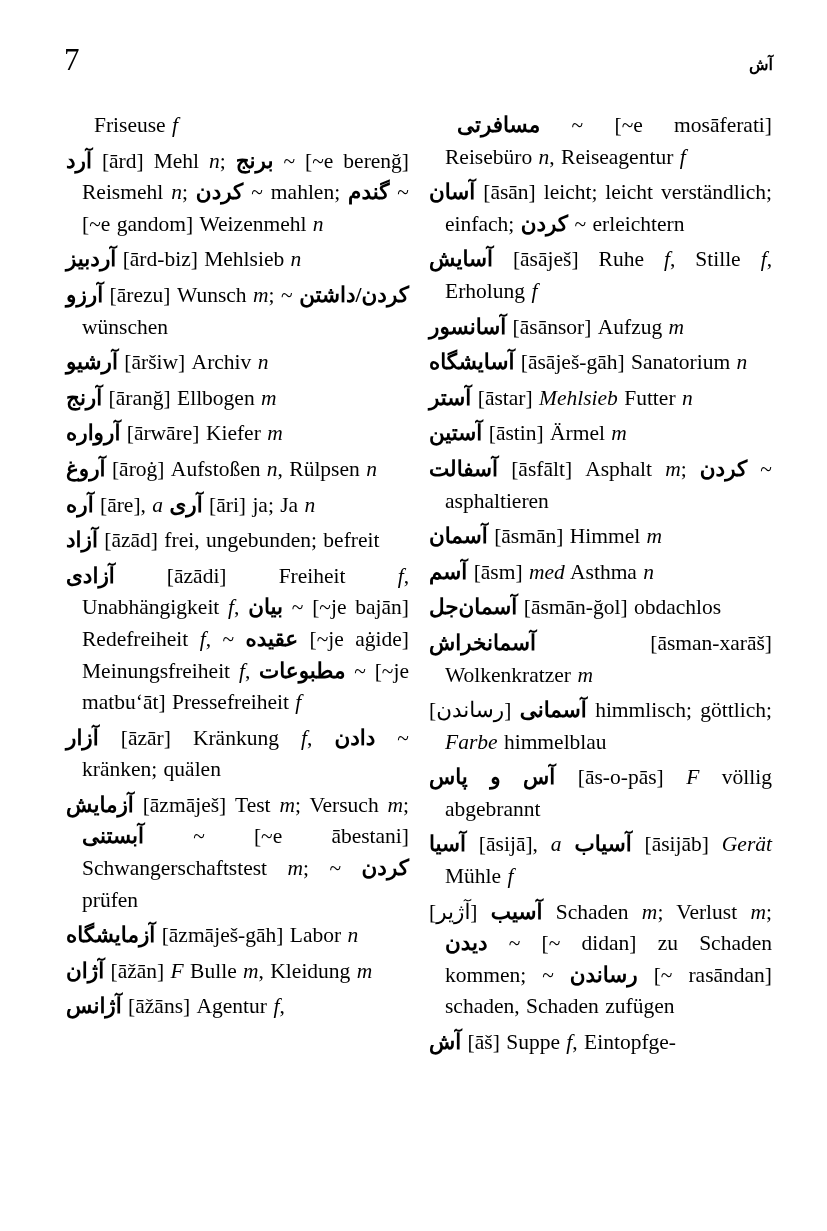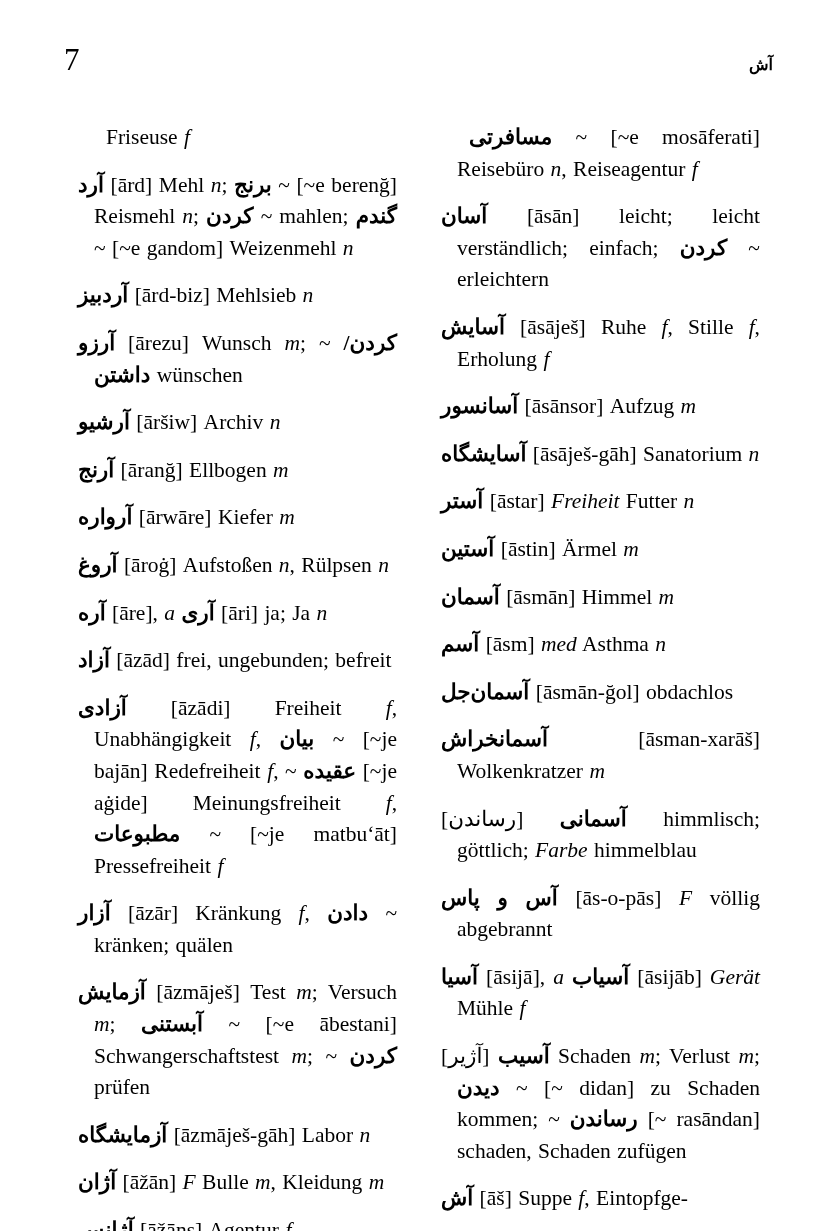--- a/index.html
+++ b/index.html
@@ -39,21 +39,21 @@
     display: flex;
     gap: 12px;
     margin-top: 14px;
   }
   .col {
     width: 351px;
     font-size: 21.5px;
     line-height: 31.6px;
   }
   .entry {
-    margin: 16px;
+    margin: 4px;
     text-align: justify;
     padding-left: 16px;
     text-indent: -16px;
     word-spacing: 1px;
   }
   .entry.cont {
     text-indent: 12px;
   }
   .fa {
     font-weight: bold;
@@ -92,22 +92,23 @@
         <p class="entry"><span class="fa">آزمایشگاه</span><span class="de"> [āzmāješ-gāh] Labor </span><span class="it">n</span></p>
         <p class="entry"><span class="fa">آژان</span><span class="de"> [āžān] </span><span class="it">F</span><span class="de"> Bulle </span><span class="it">m</span><span class="de">, Kleidung </span><span class="it">m</span></p>
         <p class="entry"><span class="fa">آژانس</span><span class="de"> [āžāns] Agentur </span><span class="it">f</span><span class="de">,</span></p>
       </div>
     <div class="col">
         <p class="entry cont"><span class="fa">مسافرتى</span><span class="de"> ~ [~e mosāferati] Reisebüro </span><span class="it">n</span><span class="de">, Reiseagentur </span><span class="it">f</span></p>
         <p class="entry"><span class="fa">آسان</span><span class="de"> [āsān] leicht; leicht verständlich; einfach; </span><span class="fa">كردن</span><span class="de"> ~ erleichtern</span></p>
         <p class="entry"><span class="fa">آسایش</span><span class="de"> [āsāješ] Ruhe </span><span class="it">f</span><span class="de">, Stille </span><span class="it">f</span><span class="de">, Erholung </span><span class="it">f</span></p>
         <p class="entry"><span class="fa">آسانسور</span><span class="de"> [āsānsor] Aufzug </span><span class="it">m</span></p>
         <p class="entry"><span class="fa">آسایشگاه</span><span class="de"> [āsāješ-gāh] Sanatorium </span><span class="it">n</span></p>
-        <p class="entry"><span class="fa">آستر</span><span class="de"> [āstar] </span><span class="it">Freiheit</span><span class="de"> Futter </span><span class="it">n</span></p>
+        <p class="entry"><span class="fa">آستر</span><span class="de"> [āstar] </span><span class="it">Mehlsieb</span><span class="de"> Futter </span><span class="it">n</span></p>
         <p class="entry"><span class="fa">آستین</span><span class="de"> [āstin] Ärmel </span><span class="it">m</span></p>
+        <p class="entry"><span class="fa">آسفالت</span><span class="de"> [āsfālt] Asphalt </span><span class="it">m</span><span class="de">; </span><span class="fa">كردن</span><span class="de"> ~ asphaltieren</span></p>
         <p class="entry"><span class="fa">آسمان</span><span class="de"> [āsmān] Himmel </span><span class="it">m</span></p>
         <p class="entry"><span class="fa">آسم</span><span class="de"> [āsm] </span><span class="it">med</span><span class="de"> Asthma </span><span class="it">n</span></p>
         <p class="entry"><span class="fa">آسمان‌جل</span><span class="de"> [āsmān-ğol] obdachlos</span></p>
         <p class="entry"><span class="fa">آسمانخراش</span><span class="de"> [āsman-xarāš] Wolkenkratzer </span><span class="it">m</span></p>
         <p class="entry"><span class="fa">آسمانى</span><span class="de"> [رساندن] himmlisch; göttlich; </span><span class="it">Farbe</span><span class="de"> himmelblau</span></p>
         <p class="entry"><span class="fa">آس و پاس</span><span class="de"> [ās-o-pās] </span><span class="it">F</span><span class="de"> völlig abgebrannt</span></p>
         <p class="entry"><span class="fa">آسیا</span><span class="de"> [āsijā], </span><span class="it">a</span><span class="de"> </span><span class="fa">آسیاب</span><span class="de"> [āsijāb] </span><span class="it">Gerät</span><span class="de"> Mühle </span><span class="it">f</span></p>
         <p class="entry"><span class="fa">آسیب</span><span class="de"> [آژیر] Schaden </span><span class="it">m</span><span class="de">; Verlust </span><span class="it">m</span><span class="de">; </span><span class="fa">دیدن</span><span class="de"> ~ [~ didan] zu Schaden kommen; ~ </span><span class="fa">رساندن</span><span class="de"> [~ rasāndan] schaden, Schaden zufügen</span></p>
         <p class="entry"><span class="fa">آش</span><span class="de"> [āš] Suppe </span><span class="it">f</span><span class="de">, Eintopfge-</span></p>
       </div>

